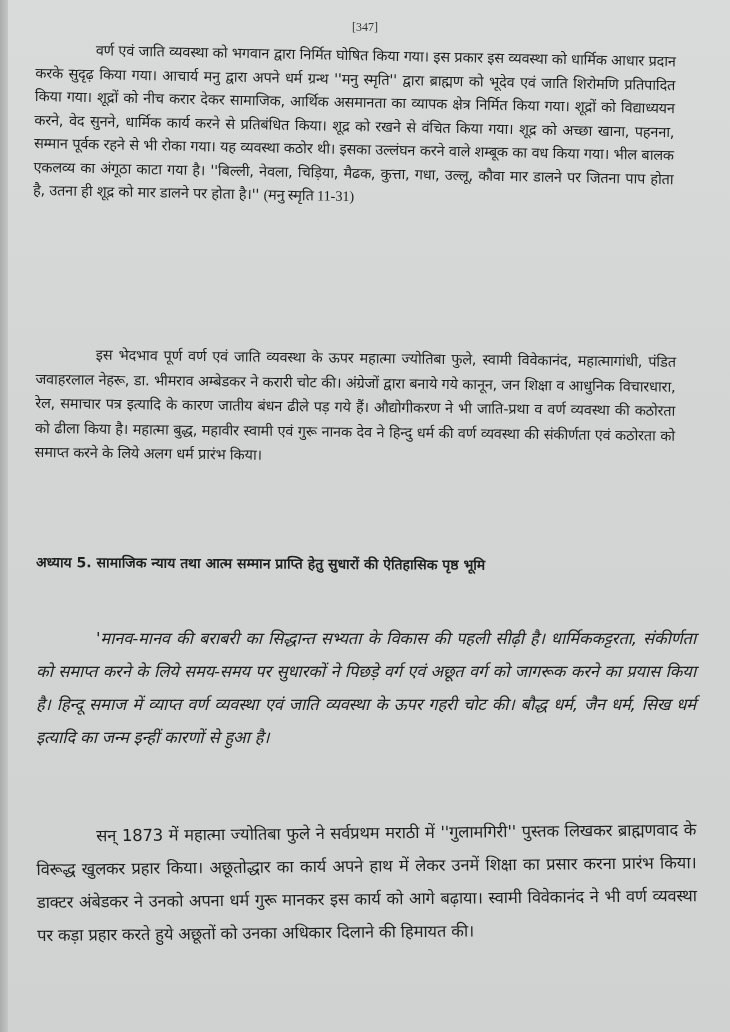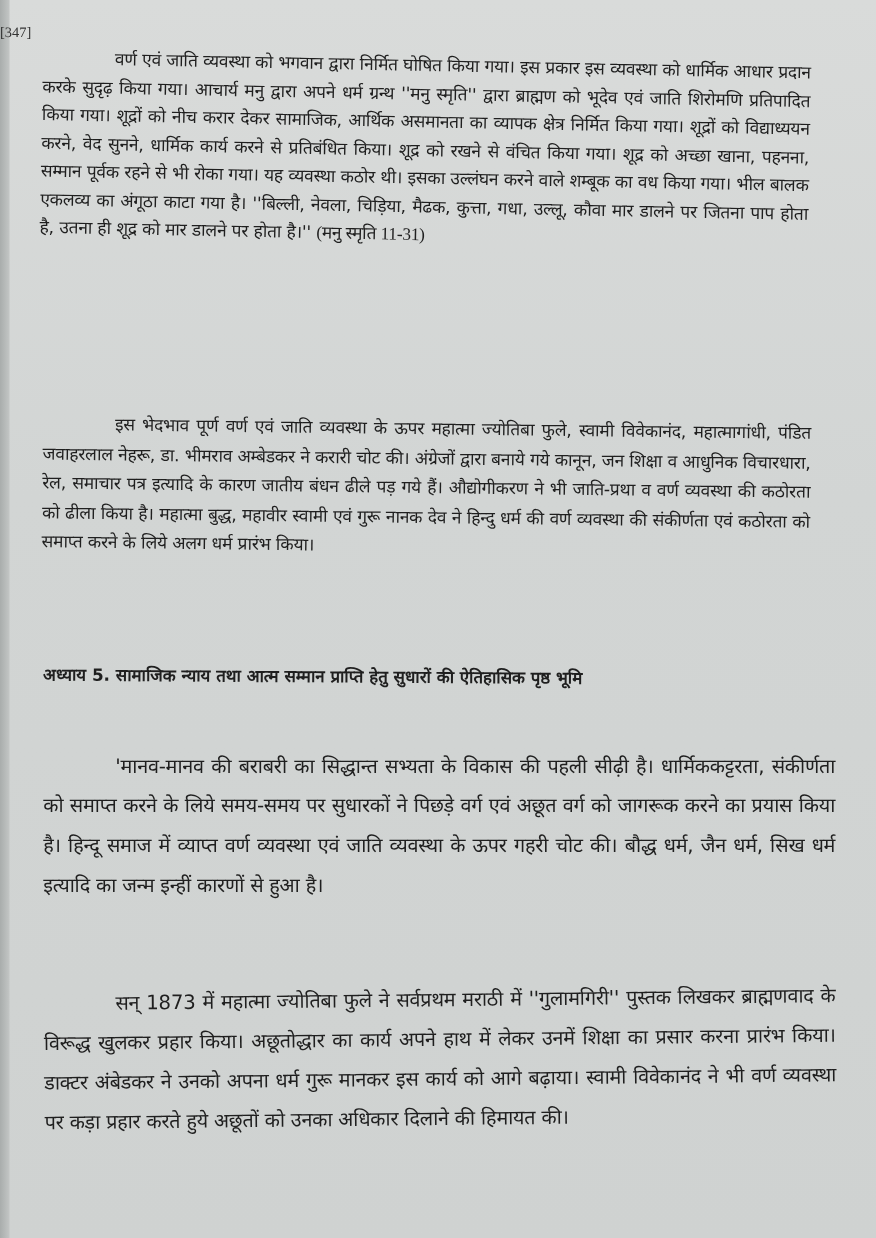--- a/index.html
+++ b/index.html
@@ -29,20 +29,21 @@
       top: 0;
       width: 8px;
       height: 1032px;
       background: linear-gradient(90deg, #a9adac 0%, #c3c6c5 100%);
     }
     .page-number {
       position: absolute;
       top: 20px;
       left: 0;
       width: 730px;
+      text-align: center;
       font-family: "Liberation Serif", serif;
       font-size: 12px;
       color: #333;
     }
     .text-block {
       position: absolute;
       left: 36px;
       width: 640px;
       font-size: 14.5px;
       line-height: 23.5px;
@@ -59,21 +60,21 @@
     .heading {
       position: absolute;
       left: 36px;
       top: 552px;
       width: 660px;
       font-size: 14px;
       font-weight: bold;
       transform: rotate(0.35deg);
       transform-origin: left top;
     }
-    .block-3 { top: 622px; font-size: 16.5px; line-height: 33px; width: 660px; }
+    .block-3 { top: 622px; font-size: 16.5px; line-height: 33px; width: 660px; font-style: italic; }
     .block-4 { top: 820px; font-size: 16.5px; line-height: 33px; width: 660px; transform: rotate(-0.6deg); }
     .ref { font-family: "Liberation Serif", serif; }
   </style>
 </head>
 <body>
 
 <div class="page-edge"></div>
 <div class="page"></div>
 
 <div class="page-number">[347]</div>

